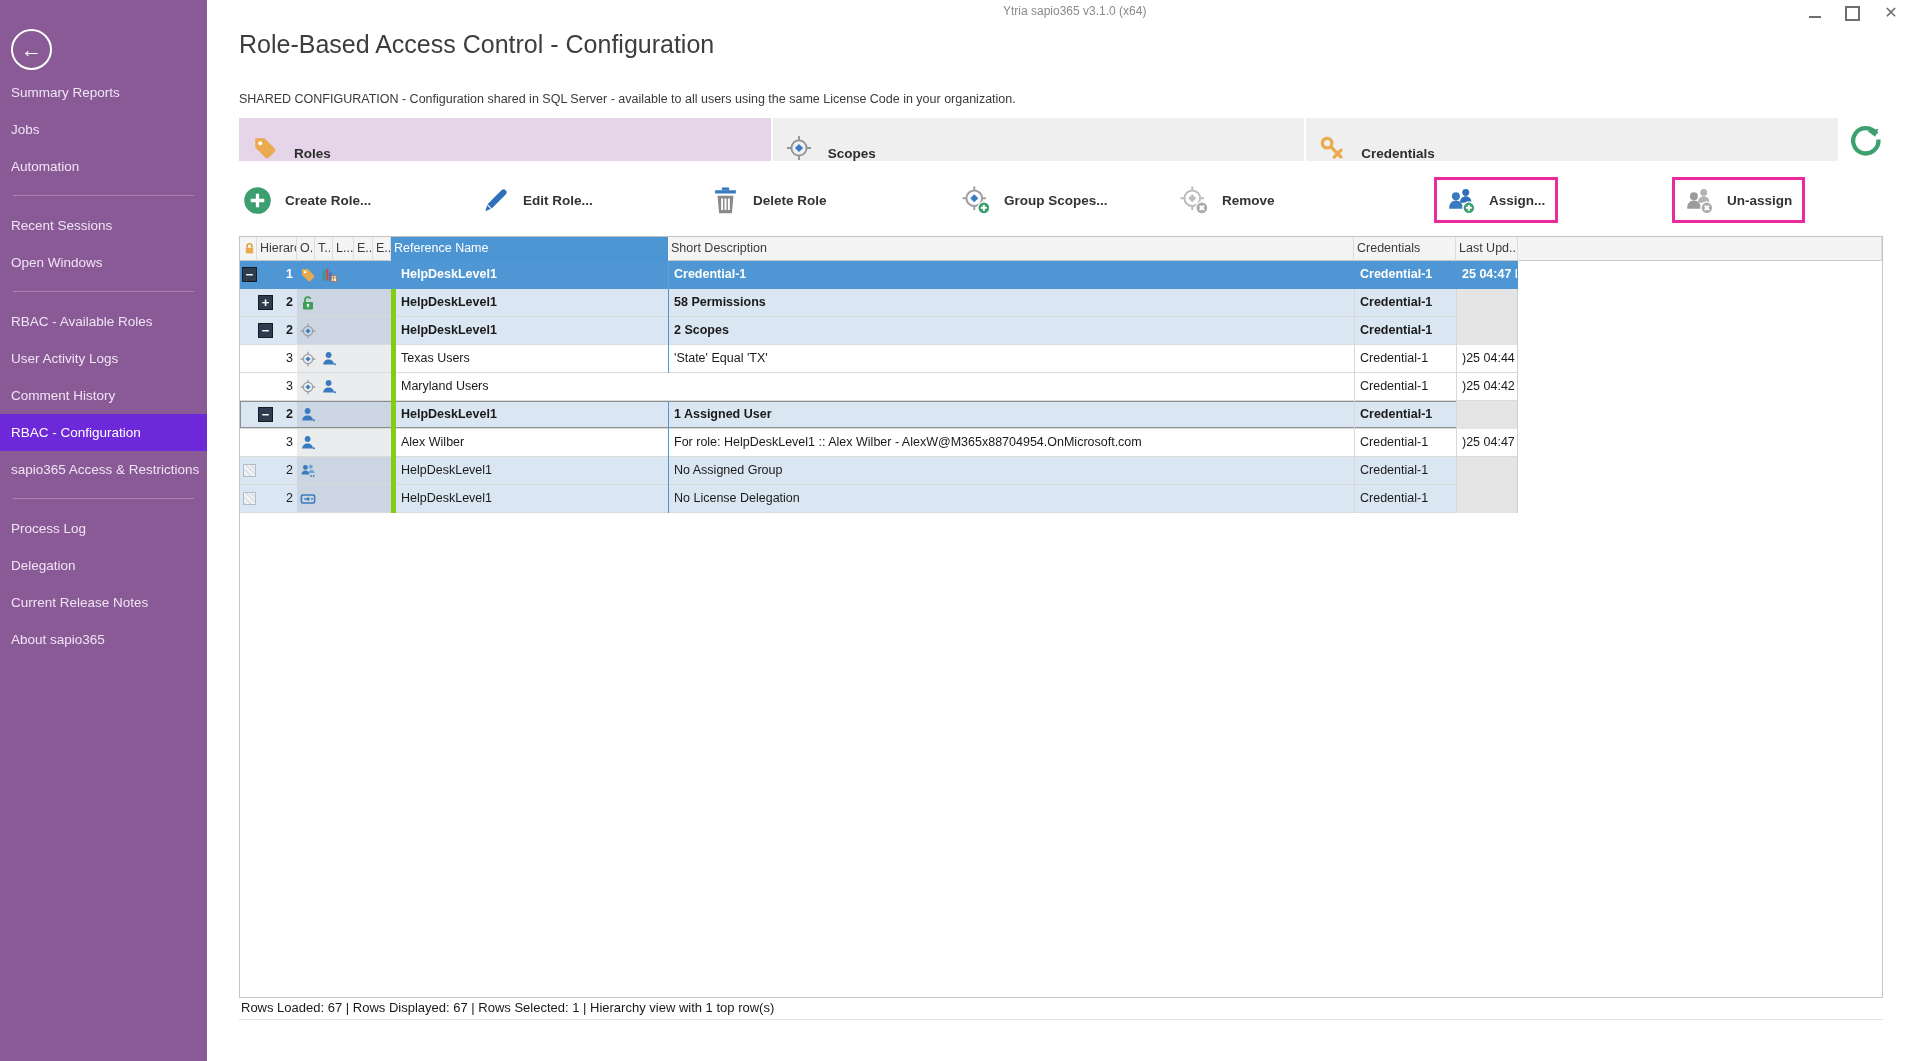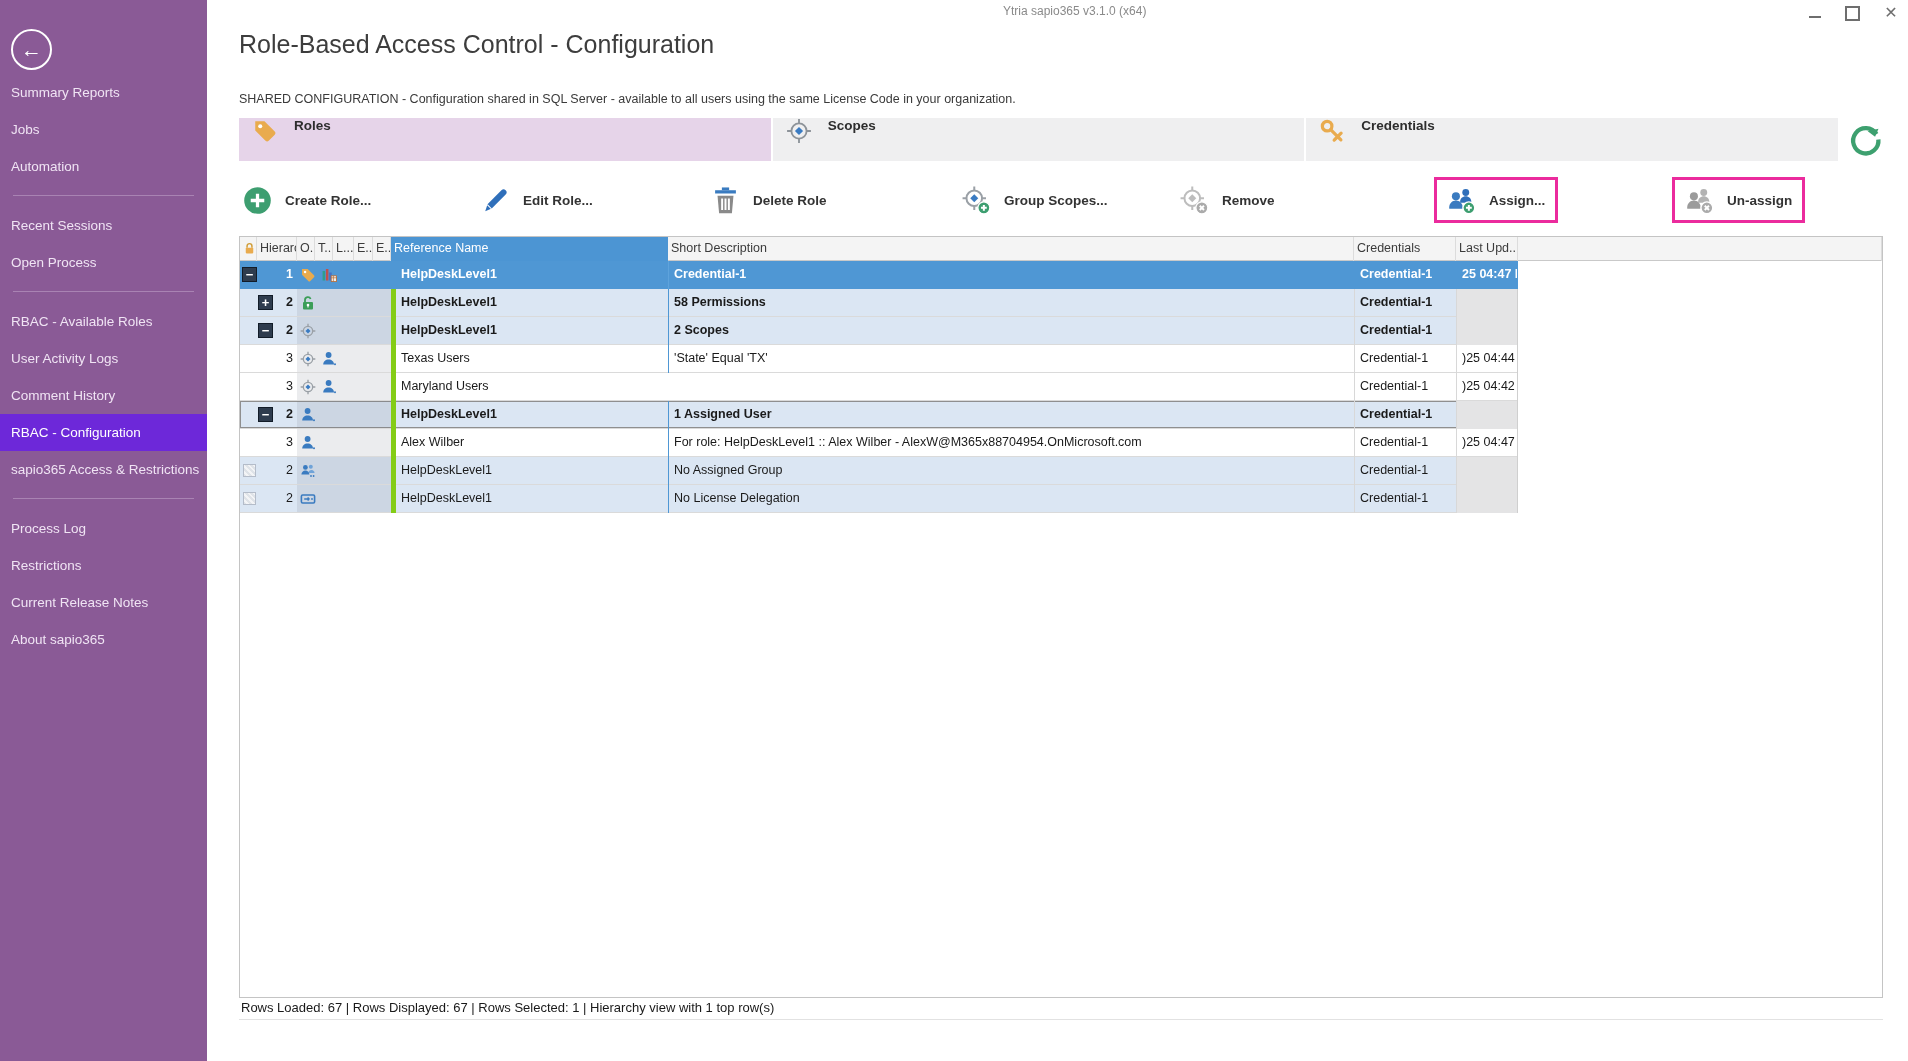--- a/index.html
+++ b/index.html
@@ -24,21 +24,21 @@
   .side-item.sel{background:#6d28d9;color:#fff;}
   .side-divider{height:22px;position:relative;}
   .side-divider::after{content:"";position:absolute;left:13px;right:13px;top:10px;border-top:1px solid #a983b3;}
 
   
   #page-title{position:absolute;left:239px;top:30px;font-size:25px;color:#3d3d3d;}
   #page-subtitle{position:absolute;left:239px;top:92px;font-size:12.5px;color:#3a3a3a;}
 
   
   #tabs{position:absolute;left:239px;top:118px;width:1599px;height:43px;display:flex;gap:2px;}
-  .tab{flex:1;display:flex;align-items:flex-start;padding-left:13px;background:#efeff0;cursor:pointer;}
+  .tab{flex:1;display:flex;align-items:flex-end;padding-left:13px;background:#efeff0;cursor:pointer;}
   .tab.active{background:#e6d4e9;}
   .tab .ticon{width:26px;height:26px;}
   .tab .ticon svg{width:26px;height:26px;display:block;}
   .tab .tlabel{margin-left:16px;font-size:13.5px;font-weight:bold;color:#2d2d2d;}
   #refresh-btn{position:absolute;left:1846px;top:121px;width:37px;height:37px;cursor:pointer;}
   #refresh-btn svg{width:37px;height:37px;display:block;}
 
   
   .tool-item{position:absolute;top:178px;height:44px;display:flex;align-items:center;gap:13px;cursor:pointer;}
   .tool-item .icon{width:29px;height:29px;}
@@ -91,30 +91,30 @@
 <div id="app">
 
   <div id="sidebar">
     <div id="back-btn">←</div>
     <div id="side-list">
         <div class="side-item">Summary Reports</div>
         <div class="side-item">Jobs</div>
         <div class="side-item">Automation</div>
         <div class="side-divider"></div>
         <div class="side-item">Recent Sessions</div>
-        <div class="side-item">Open Process</div>
+        <div class="side-item">Open Windows</div>
         <div class="side-divider"></div>
         <div class="side-item">RBAC - Available Roles</div>
         <div class="side-item">User Activity Logs</div>
         <div class="side-item">Comment History</div>
         <div class="side-item sel">RBAC - Configuration</div>
         <div class="side-item">sapio365 Access &amp; Restrictions</div>
         <div class="side-divider"></div>
         <div class="side-item">Process Log</div>
-        <div class="side-item">Restrictions</div>
+        <div class="side-item">Delegation</div>
         <div class="side-item">Current Release Notes</div>
         <div class="side-item">About sapio365</div>
       </div>
   </div>
 
   <div id="titlebar">
     <span id="win-title">Ytria sapio365 v3.1.0 (x64)</span>
     <div id="win-controls">
       <span class="wc wc-min"></span>
       <span class="wc wc-max"></span>

